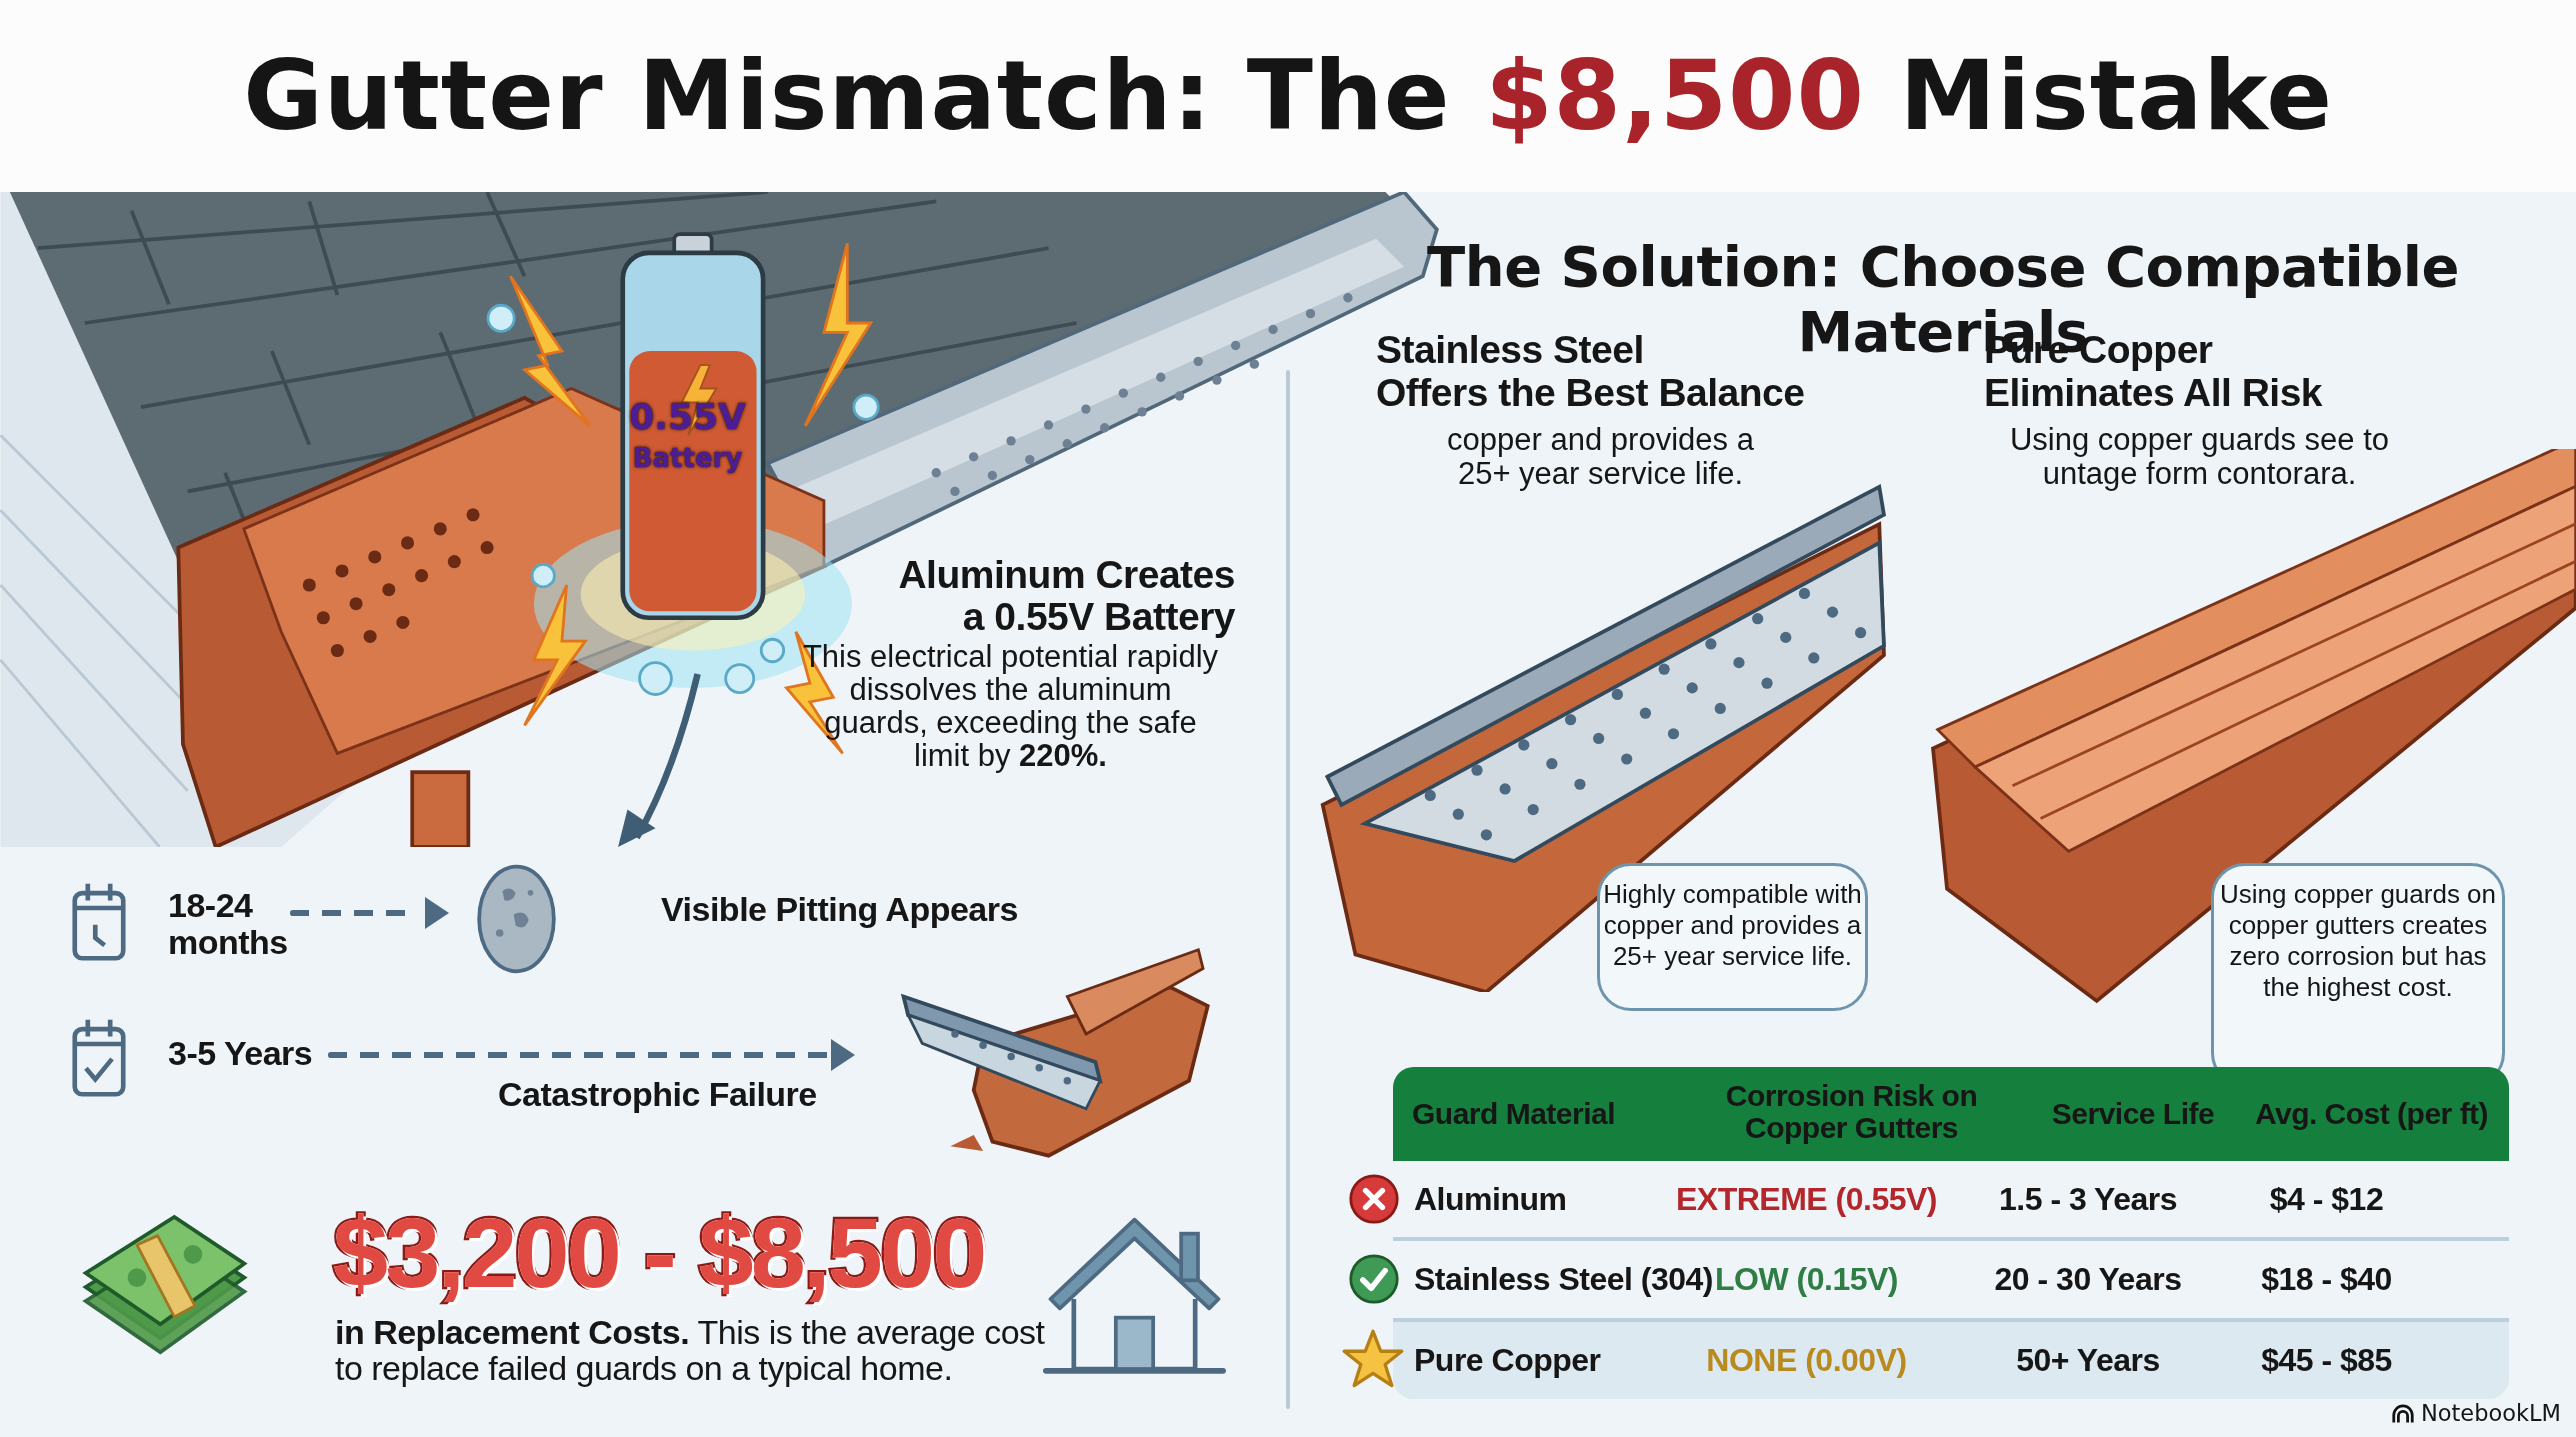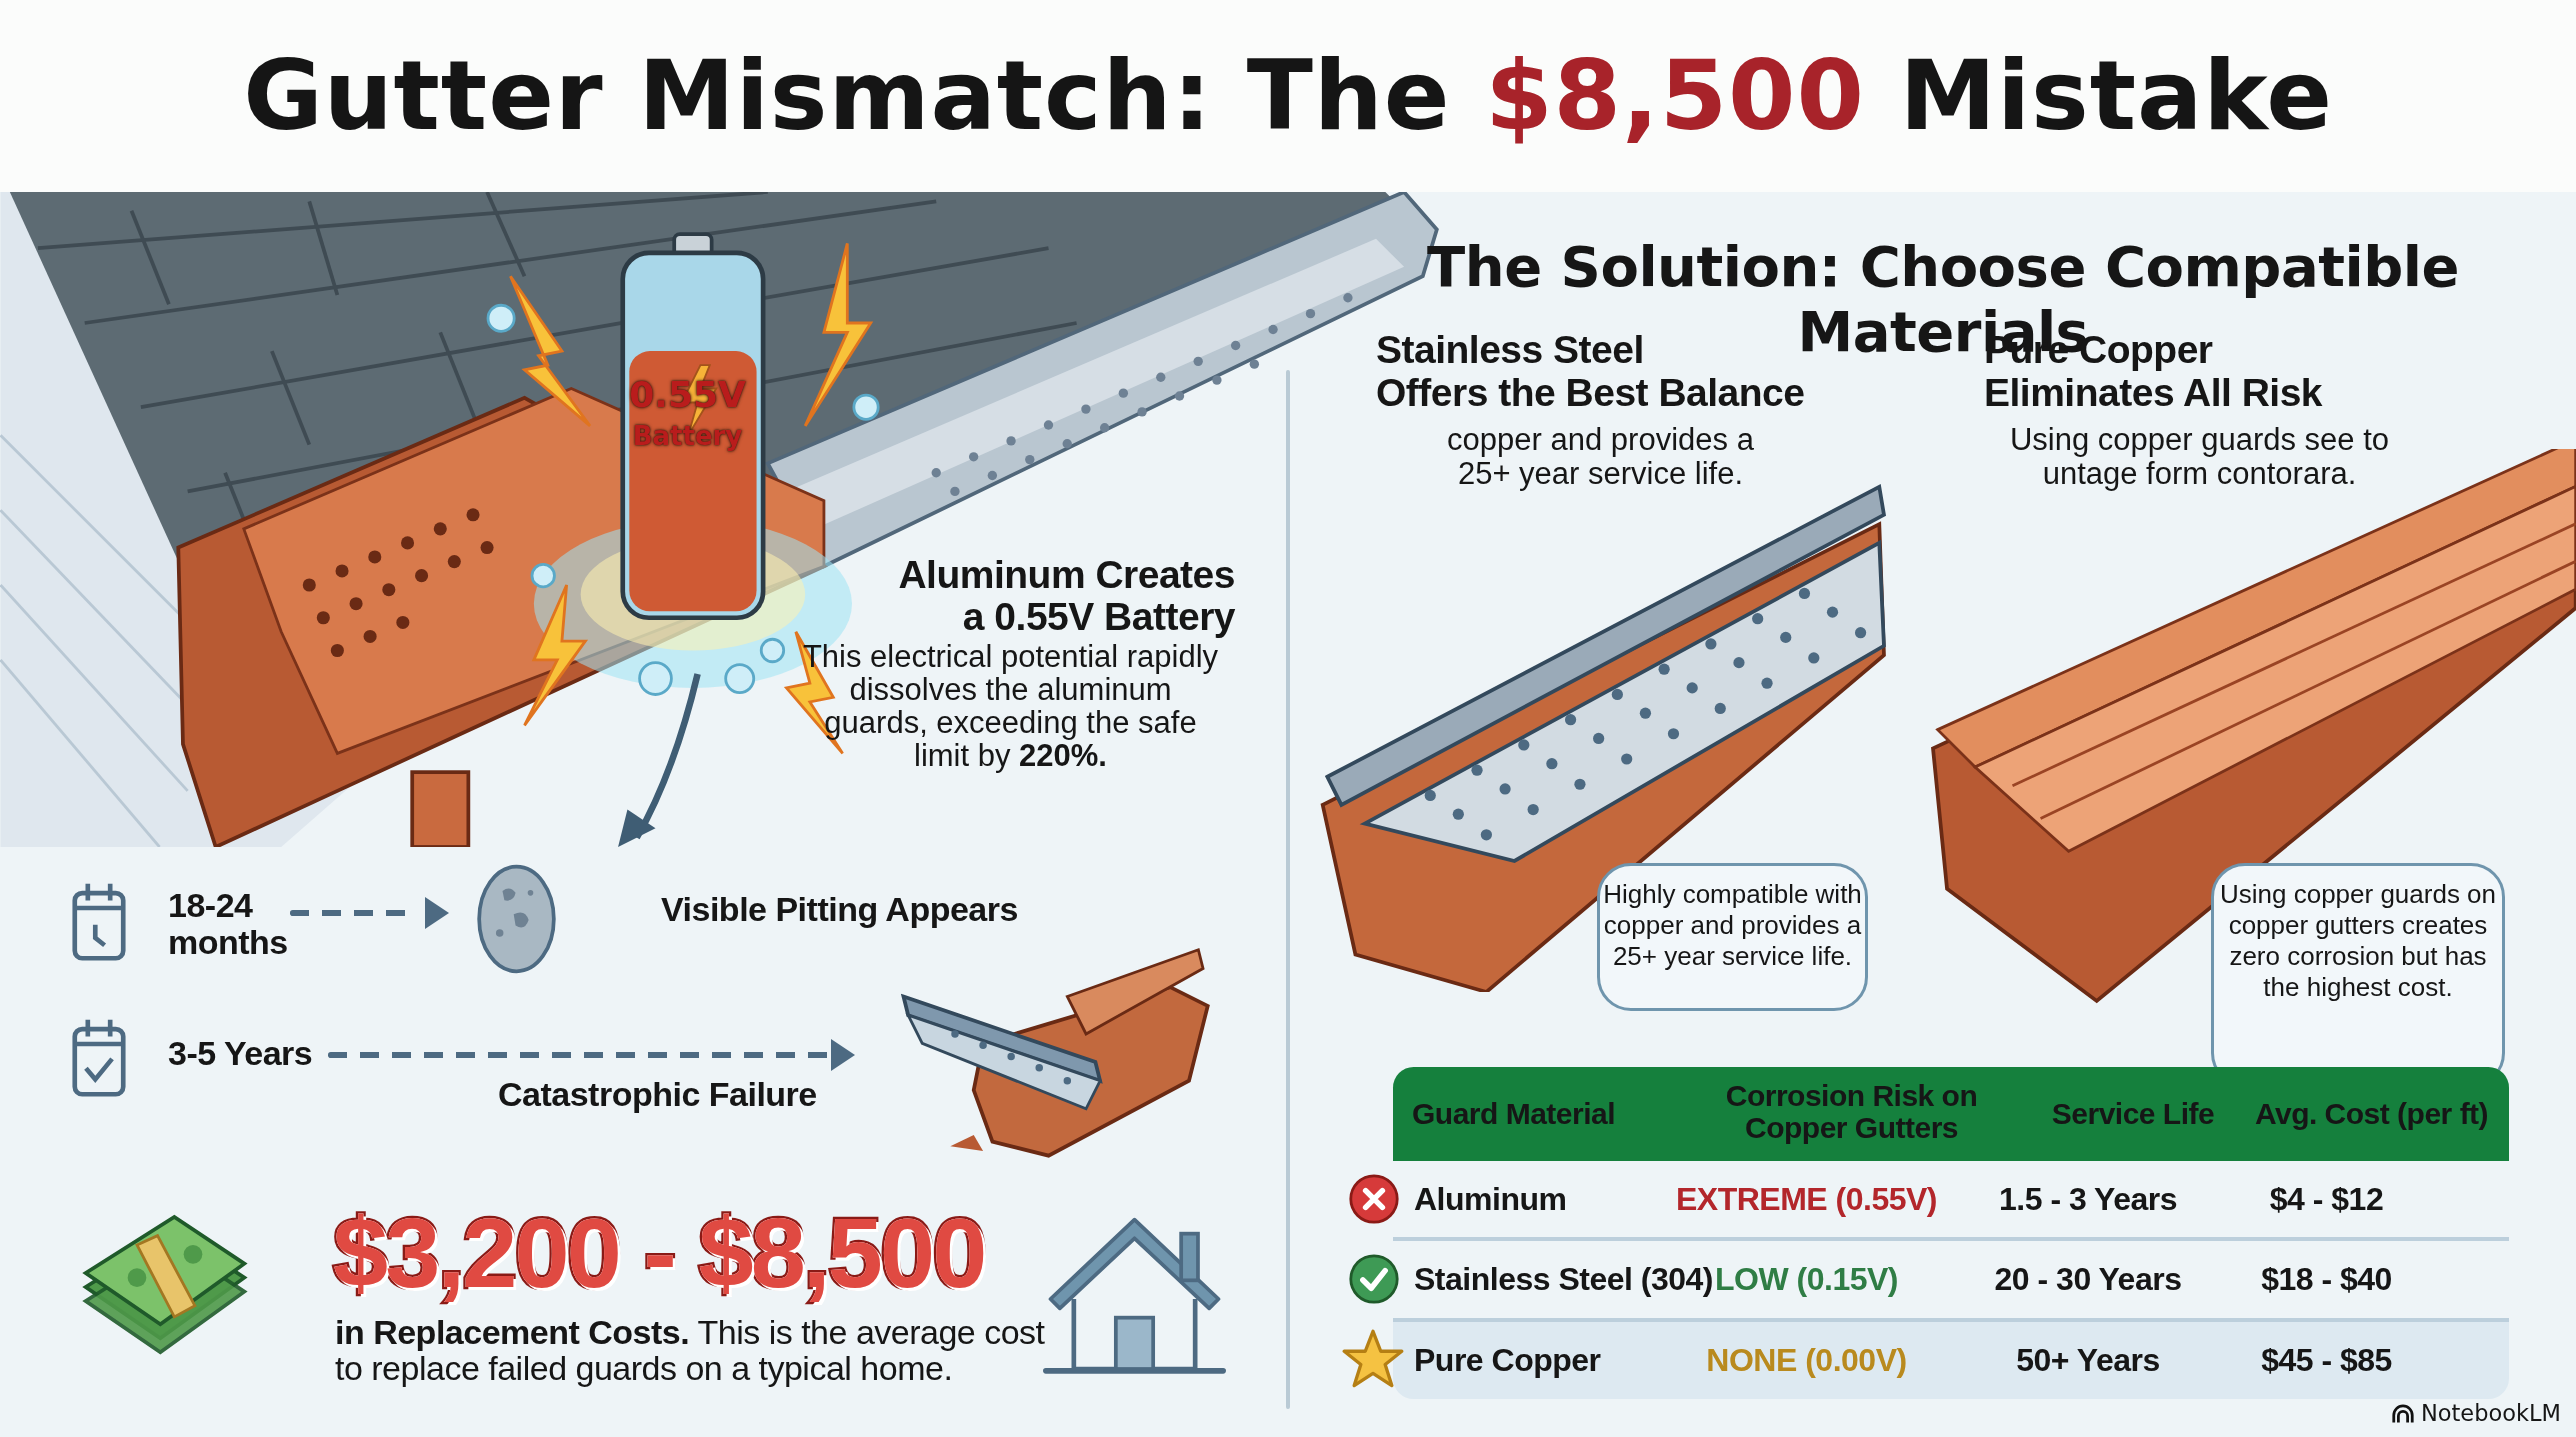--- a/index.html
+++ b/index.html
@@ -19,21 +19,21 @@
     font-family: "DejaVu Sans", sans-serif; font-weight: bold; font-size: 97px;
     letter-spacing: 0.9px; color: #151515;
   }
   .main-title .accent { color: #a8232a; }
 
   
   .roof-art { position: absolute; left: 0; top: 192px; width: 1442px; height: 655px; }
 
   .battery-label {
     position: absolute; font-family: "DejaVu Sans", sans-serif; font-weight: bold;
-    color: #b91c1c; text-align: center; text-shadow: 0 0 3.7px #3b1d10, 0 0 1.9px #3b1d10;
+    color: #4c1d95; text-align: center; text-shadow: 0 0 3.7px #3b1d10, 0 0 1.9px #3b1d10; margin-top: 22px;
   }
   .battery-voltage { left: 608px; top: 374px; width: 159px; font-size: 36px; }
   .battery-word { left: 608px; top: 421px; width: 159px; font-size: 26px; }
 
   .problem-block {
     position: absolute; left: 786px; top: 554px; width: 449px; text-align: center;
   }
   .problem-title {
     font-weight: bold; font-size: 39px; line-height: 42px; text-align: right;
     font-family: "Liberation Sans", sans-serif; letter-spacing: -0.5px;

